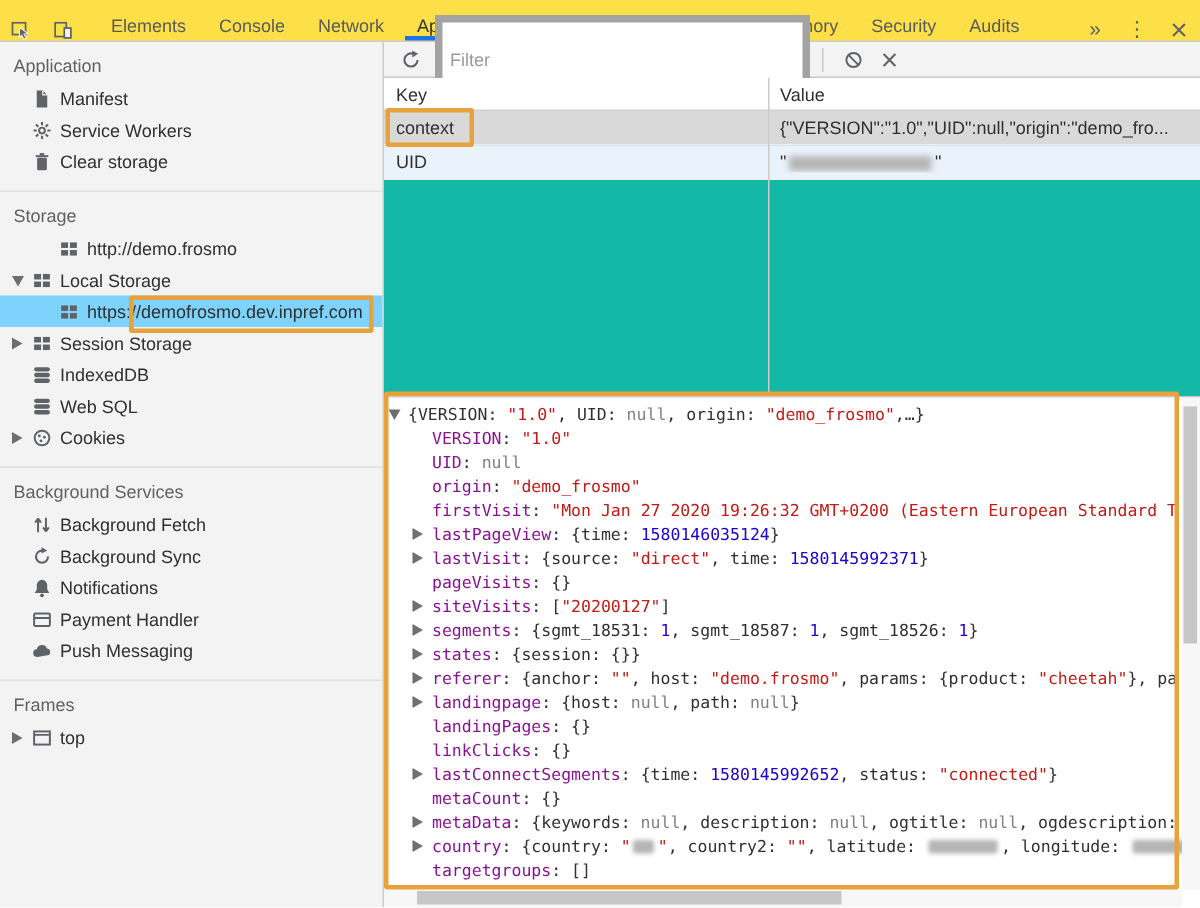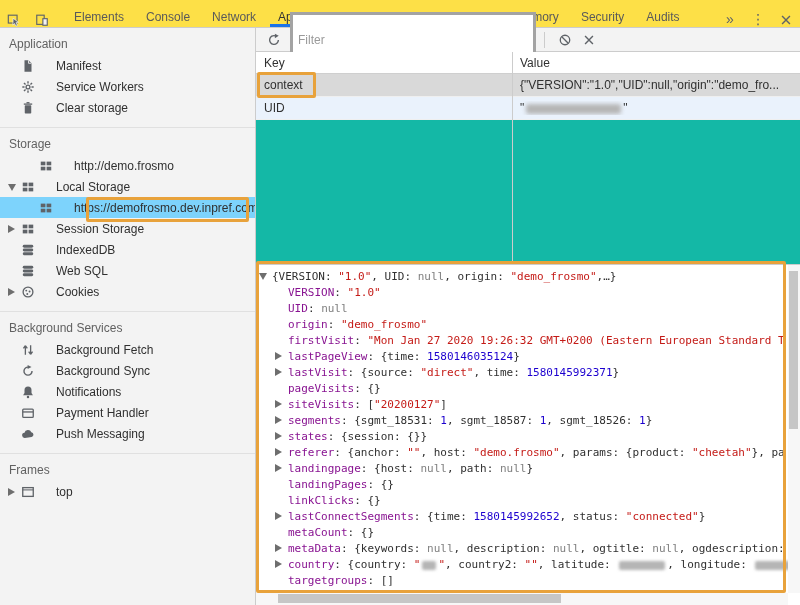--- a/index.html
+++ b/index.html
@@ -23,31 +23,31 @@
   .main{flex:1;display:flex;min-height:0}
 
   
   .sidebar{width:255px;flex:0 0 255px;background:#f3f3f3;border-right:1px solid #cccccc;overflow:hidden}
   .section{padding:5px 0 9px;border-bottom:1px solid #e0e0e0}
   .section:last-child{border-bottom:none}
   .section-title{height:22px;line-height:22px;padding-left:9px;color:#616161}
   .tree-item{height:21px;display:flex;align-items:center;padding-left:8px;cursor:pointer}
   .tree-item.depth1{padding-left:26px}
   .tree-item.selected{background:#7dd3fc}
-  .tree-item .label{margin-left:21px;white-space:nowrap}
+  .tree-item .label{margin-left:5px;white-space:nowrap}
   .arrow,.slot{display:inline-block;width:13px;flex:0 0 13px}
   .tri-closed::before{content:"";display:inline-block;width:0;height:0;border-left:7px solid #6e6e6e;border-top:4px solid transparent;border-bottom:4px solid transparent}
   .tri-open::before{content:"";display:inline-block;width:0;height:0;border-top:7px solid #6e6e6e;border-left:4px solid transparent;border-right:4px solid transparent}
   .ico{width:14px;height:14px;flex:0 0 14px}
 
   
   .panel{flex:1;display:flex;flex-direction:column;min-width:0;position:relative}
   .toolbar{height:23px;background:#f3f3f3;border-bottom:1px solid #cccccc;display:flex;align-items:center;padding:0 0 0 6px;flex:0 0 auto}
   .tb-btn{background:none;border:none;width:24px;height:20px;display:flex;align-items:center;justify-content:center;padding:0;cursor:pointer;color:#5f6368}
-  .filter{width:230px;height:15px;border:3px solid #a3a3a3;background:#fff;margin-left:4px;font-family:"Liberation Sans",sans-serif;font-size:12px;padding:17px 5px;color:#303030}
+  .filter{width:230px;height:15px;border:5px solid #a3a3a3;background:#fff;margin-left:4px;font-family:"Liberation Sans",sans-serif;font-size:12px;padding:17px 5px;color:#303030}
   .filter::placeholder{color:#9a9a9a}
   .tb-div{width:1px;height:16px;background:#ccc;margin:0 8px}
 
   .grid{height:212px;flex:0 0 auto;position:relative;background:#14b8a6;overflow:hidden}
   .grid-header{height:21px;display:flex;align-items:center;border-bottom:1px solid #cfcfcf;background:#fff;color:#303030}
   .cell{box-sizing:border-box;padding-left:8px;white-space:nowrap;overflow:hidden}
   .cell.key{width:256px;flex:0 0 256px}
   .cell.value{flex:1}
   .grid-row{height:22px;display:flex;align-items:center;border-bottom:1px solid #efefef;cursor:pointer}
   .grid-row.selected{background:#d9d9d9}

